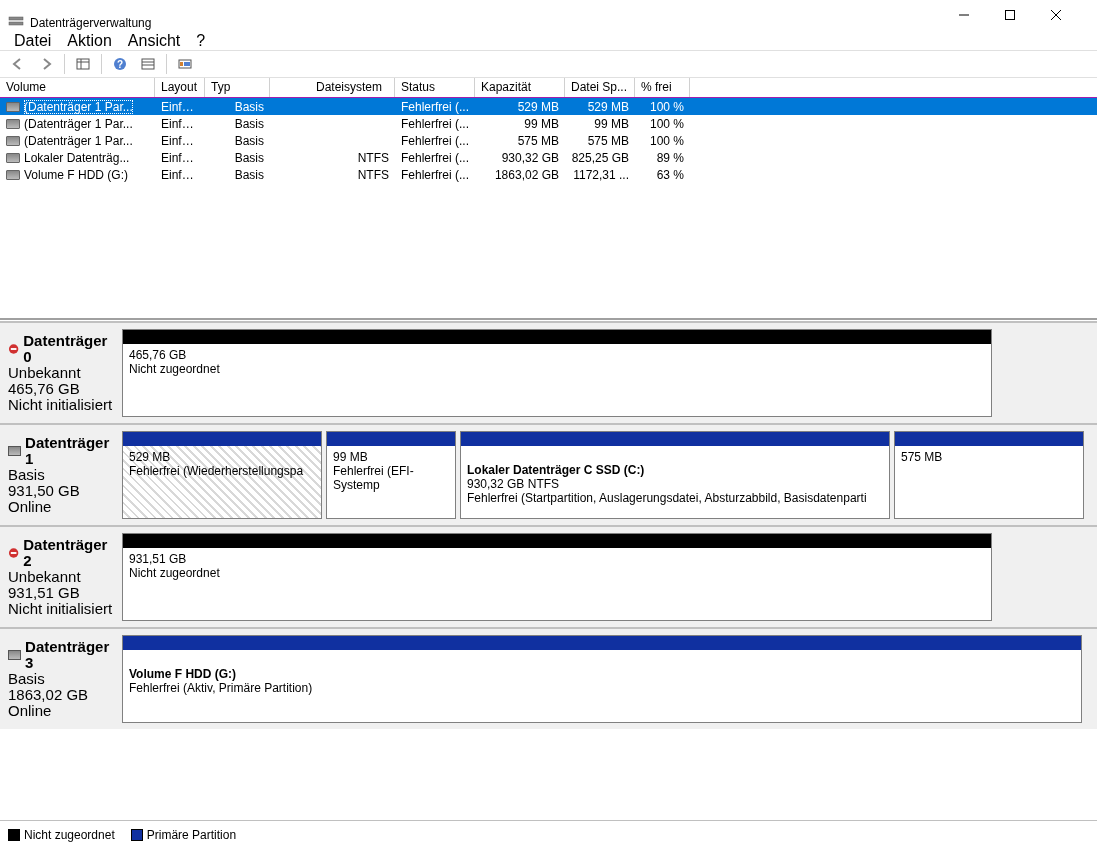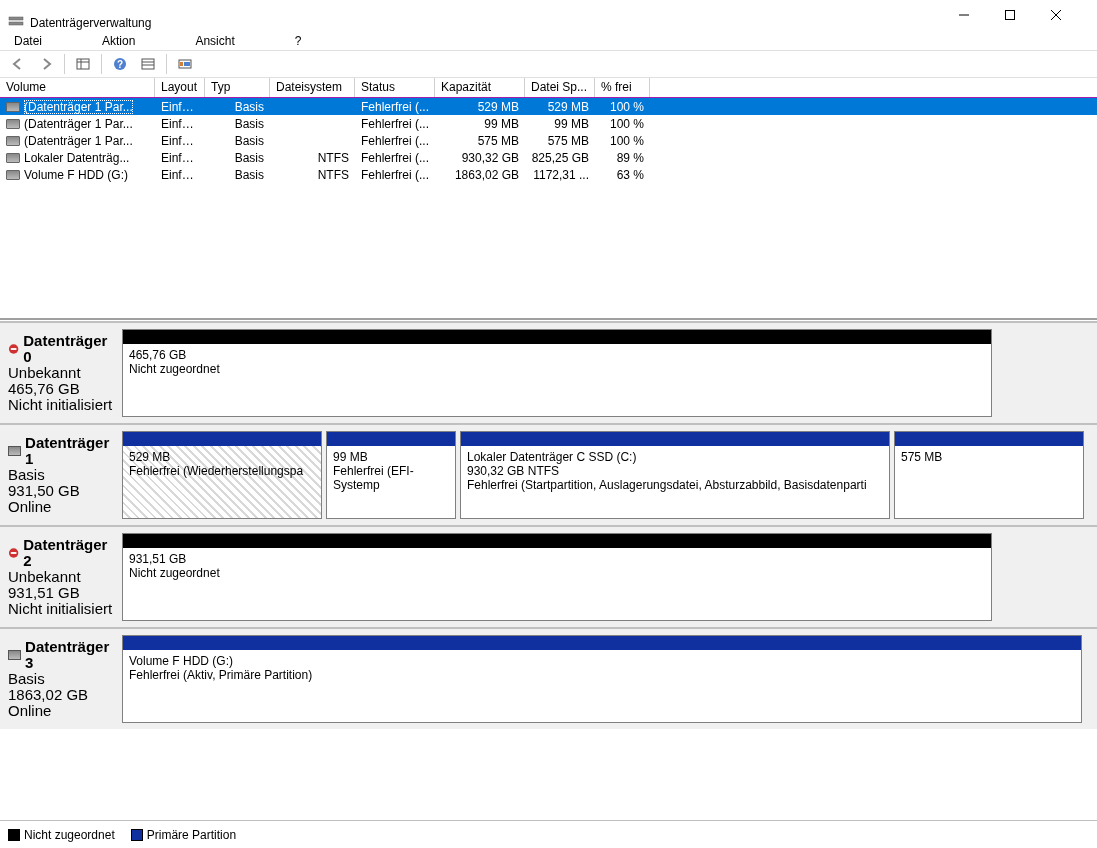--- a/index.html
+++ b/index.html
@@ -6,21 +6,21 @@
 body { font-family: "Segoe UI", Tahoma, sans-serif; font-size: 12px; background: #fff; color: #000; width: 1097px; height: 848px; overflow: hidden; display: flex; flex-direction: column; }
 
 
 .titlebar { height: 30px; display: flex; align-items: flex-end; padding: 0 18px 0 8px; }
 .titlebar .icon { width: 16px; height: 16px; margin-right: 6px; display: inline-block; }
 .titlebar .title { flex: 1; font-size: 12px; }
 .titlebar .winbtns { display: flex; }
 .titlebar .winbtn { width: 46px; height: 30px; display: flex; align-items: center; justify-content: center; font-size: 14px; }
 
 
-.menubar { height: 20px; display: flex; align-items: flex-end; padding: 0 6px; font-size: 12px; gap: 44px; }
+.menubar { height: 20px; display: flex; align-items: flex-start; padding: 0 6px; font-size: 16px; }
 .menubar .item { padding: 2px 8px; cursor: default; }
 
 
 .toolbar { height: 28px; border-top: 1px solid #e0e0e0; border-bottom: 1px solid #e0e0e0; display: flex; align-items: center; padding: 0 6px; gap: 4px; }
 .toolbar .sep { width: 1px; height: 20px; background: #d0d0d0; margin: 0 2px; }
 .toolbar .btn { width: 24px; height: 22px; display: flex; align-items: center; justify-content: center; border: 1px solid transparent; }
 .toolbar svg { width: 16px; height: 16px; }
 
 
 .vol-list { border-bottom: 2px solid #a0a0a0; }
@@ -30,36 +30,36 @@
 .vol-row { display: flex; height: 17px; align-items: center; }
 .vol-row .cell { padding: 0 6px; overflow: hidden; white-space: nowrap; text-overflow: ellipsis; text-align: right; }
 .vol-row .cell.first { display: flex; align-items: center; gap: 4px; }
 .vol-row.selected { background: #0078d7; color: #fff; }
 .vol-row .dot { outline: 1px dotted #fff; outline-offset: -1px; }
 .diskicon { width: 14px; height: 10px; background: linear-gradient(#888,#bbb); border: 1px solid #666; border-radius: 1px; display: inline-block; }
 
 .col-volume { width: 155px; }
 .col-layout { width: 50px; }
 .col-type { width: 65px; }
-.col-fs { width: 85px; }
+.col-fs { width: 85px; margin-left: 40px; }
 .col-status { width: 80px; }
 .col-cap { width: 90px; }
 .col-free { width: 70px; }
 .col-pct { width: 55px; }
 
 
 .disk-area { flex: 1; overflow: auto; border-top: 1px solid #fff; }
 .disk-row { display: flex; border-top: 2px solid #c0c0c0; background: #f0f0f0; padding: 6px; gap: 6px; min-height: 90px; }
 .disk-label { width: 110px; padding: 4px 2px; font-size: 15px; line-height: 16px; }
 .disk-label .name { font-weight: bold; display: flex; align-items: center; gap: 4px; }
 .disk-parts { flex: 1; display: flex; gap: 4px; }
 .part { border: 1px solid #808080; background: #fff; display: flex; flex-direction: column; overflow: hidden; }
 .part .stripe { height: 14px; }
 .part .body { flex: 1; padding: 4px 6px; font-size: 12px; line-height: 14px; overflow: hidden; }
-.part .body .pname { font-weight: normal; }
+.part .body .pname { font-weight: bold; margin-top: 13px; }
 .stripe.black { background: #000; }
 .stripe.blue { background: #1030a0; }
 .part.hatched .body { background-image: repeating-linear-gradient(45deg, #fff, #fff 4px, #d8d8d8 4px, #d8d8d8 6px); }
 
 .err-icon { width: 12px; height: 12px; display: inline-block; }
 .disk-icon { width: 14px; height: 10px; background: linear-gradient(#888,#bbb); border: 1px solid #555; display: inline-block; }
 
 
 .legend { height: 28px; border-top: 1px solid #c0c0c0; display: flex; align-items: center; padding: 0 8px; gap: 16px; font-size: 12px; background: #fff; }
 .legend .swatch { width: 12px; height: 12px; border: 1px solid #000; display: inline-block; margin-right: 4px; vertical-align: middle; }

